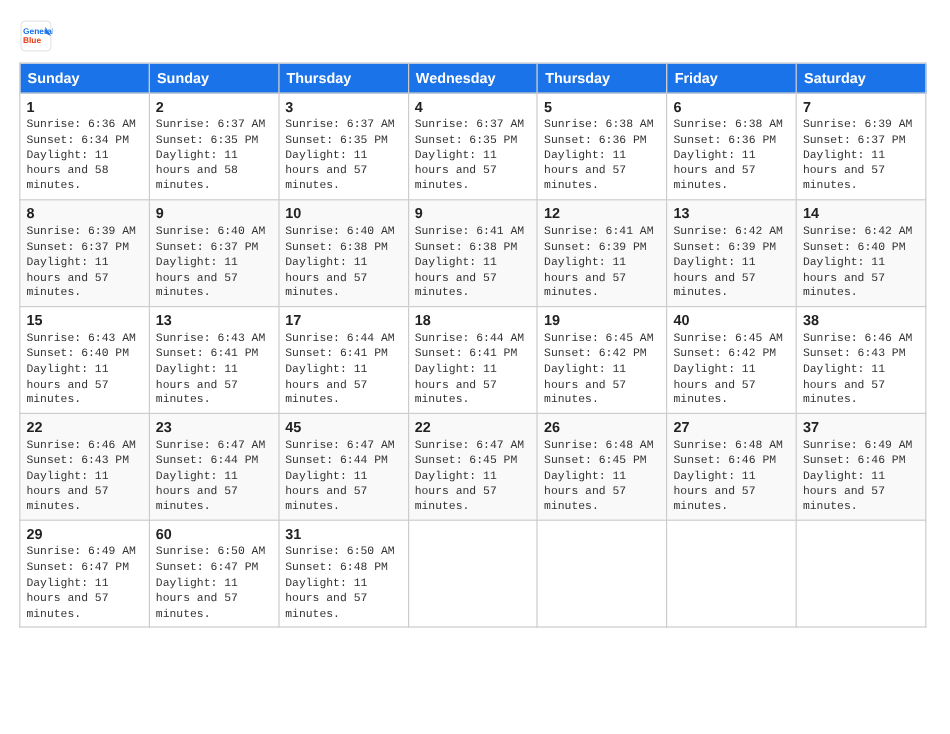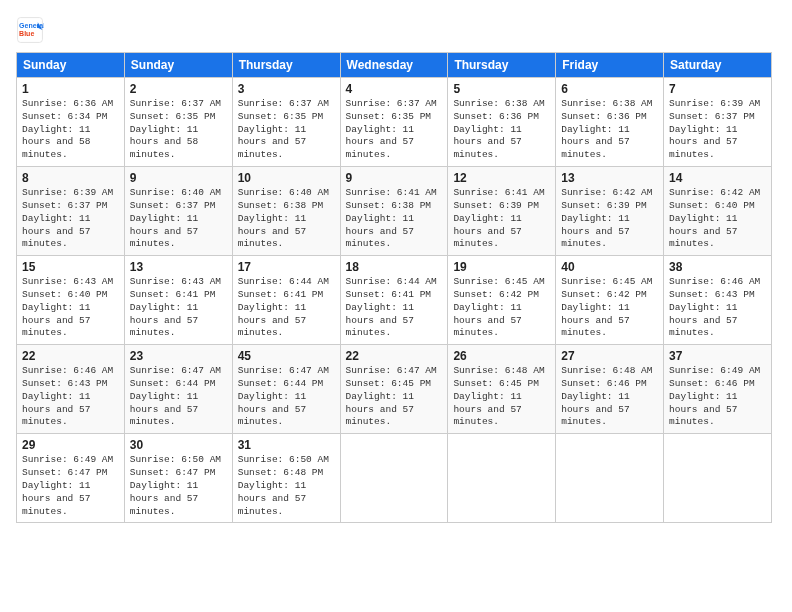--- a/index.html
+++ b/index.html
@@ -255,21 +255,21 @@
             <span class="day-num">37</span>
             <div class="day-detail">Sunrise: 6:49 AM<br>Sunset: 6:46 PM<br>Daylight: 11 hours and 57 minutes.</div>
           </td>
         </tr>
         <tr class="week-row">
           <td>
             <span class="day-num">29</span>
             <div class="day-detail">Sunrise: 6:49 AM<br>Sunset: 6:47 PM<br>Daylight: 11 hours and 57 minutes.</div>
           </td>
           <td>
-            <span class="day-num">30</span>
+            <span class="day-num">60</span>
             <div class="day-detail">Sunrise: 6:50 AM<br>Sunset: 6:47 PM<br>Daylight: 11 hours and 57 minutes.</div>
           </td>
           <td>
             <span class="day-num">31</span>
             <div class="day-detail">Sunrise: 6:50 AM<br>Sunset: 6:48 PM<br>Daylight: 11 hours and 57 minutes.</div>
           </td>
           <td class="empty-cell"></td>
           <td class="empty-cell"></td>
           <td class="empty-cell"></td>
           <td class="empty-cell"></td>

